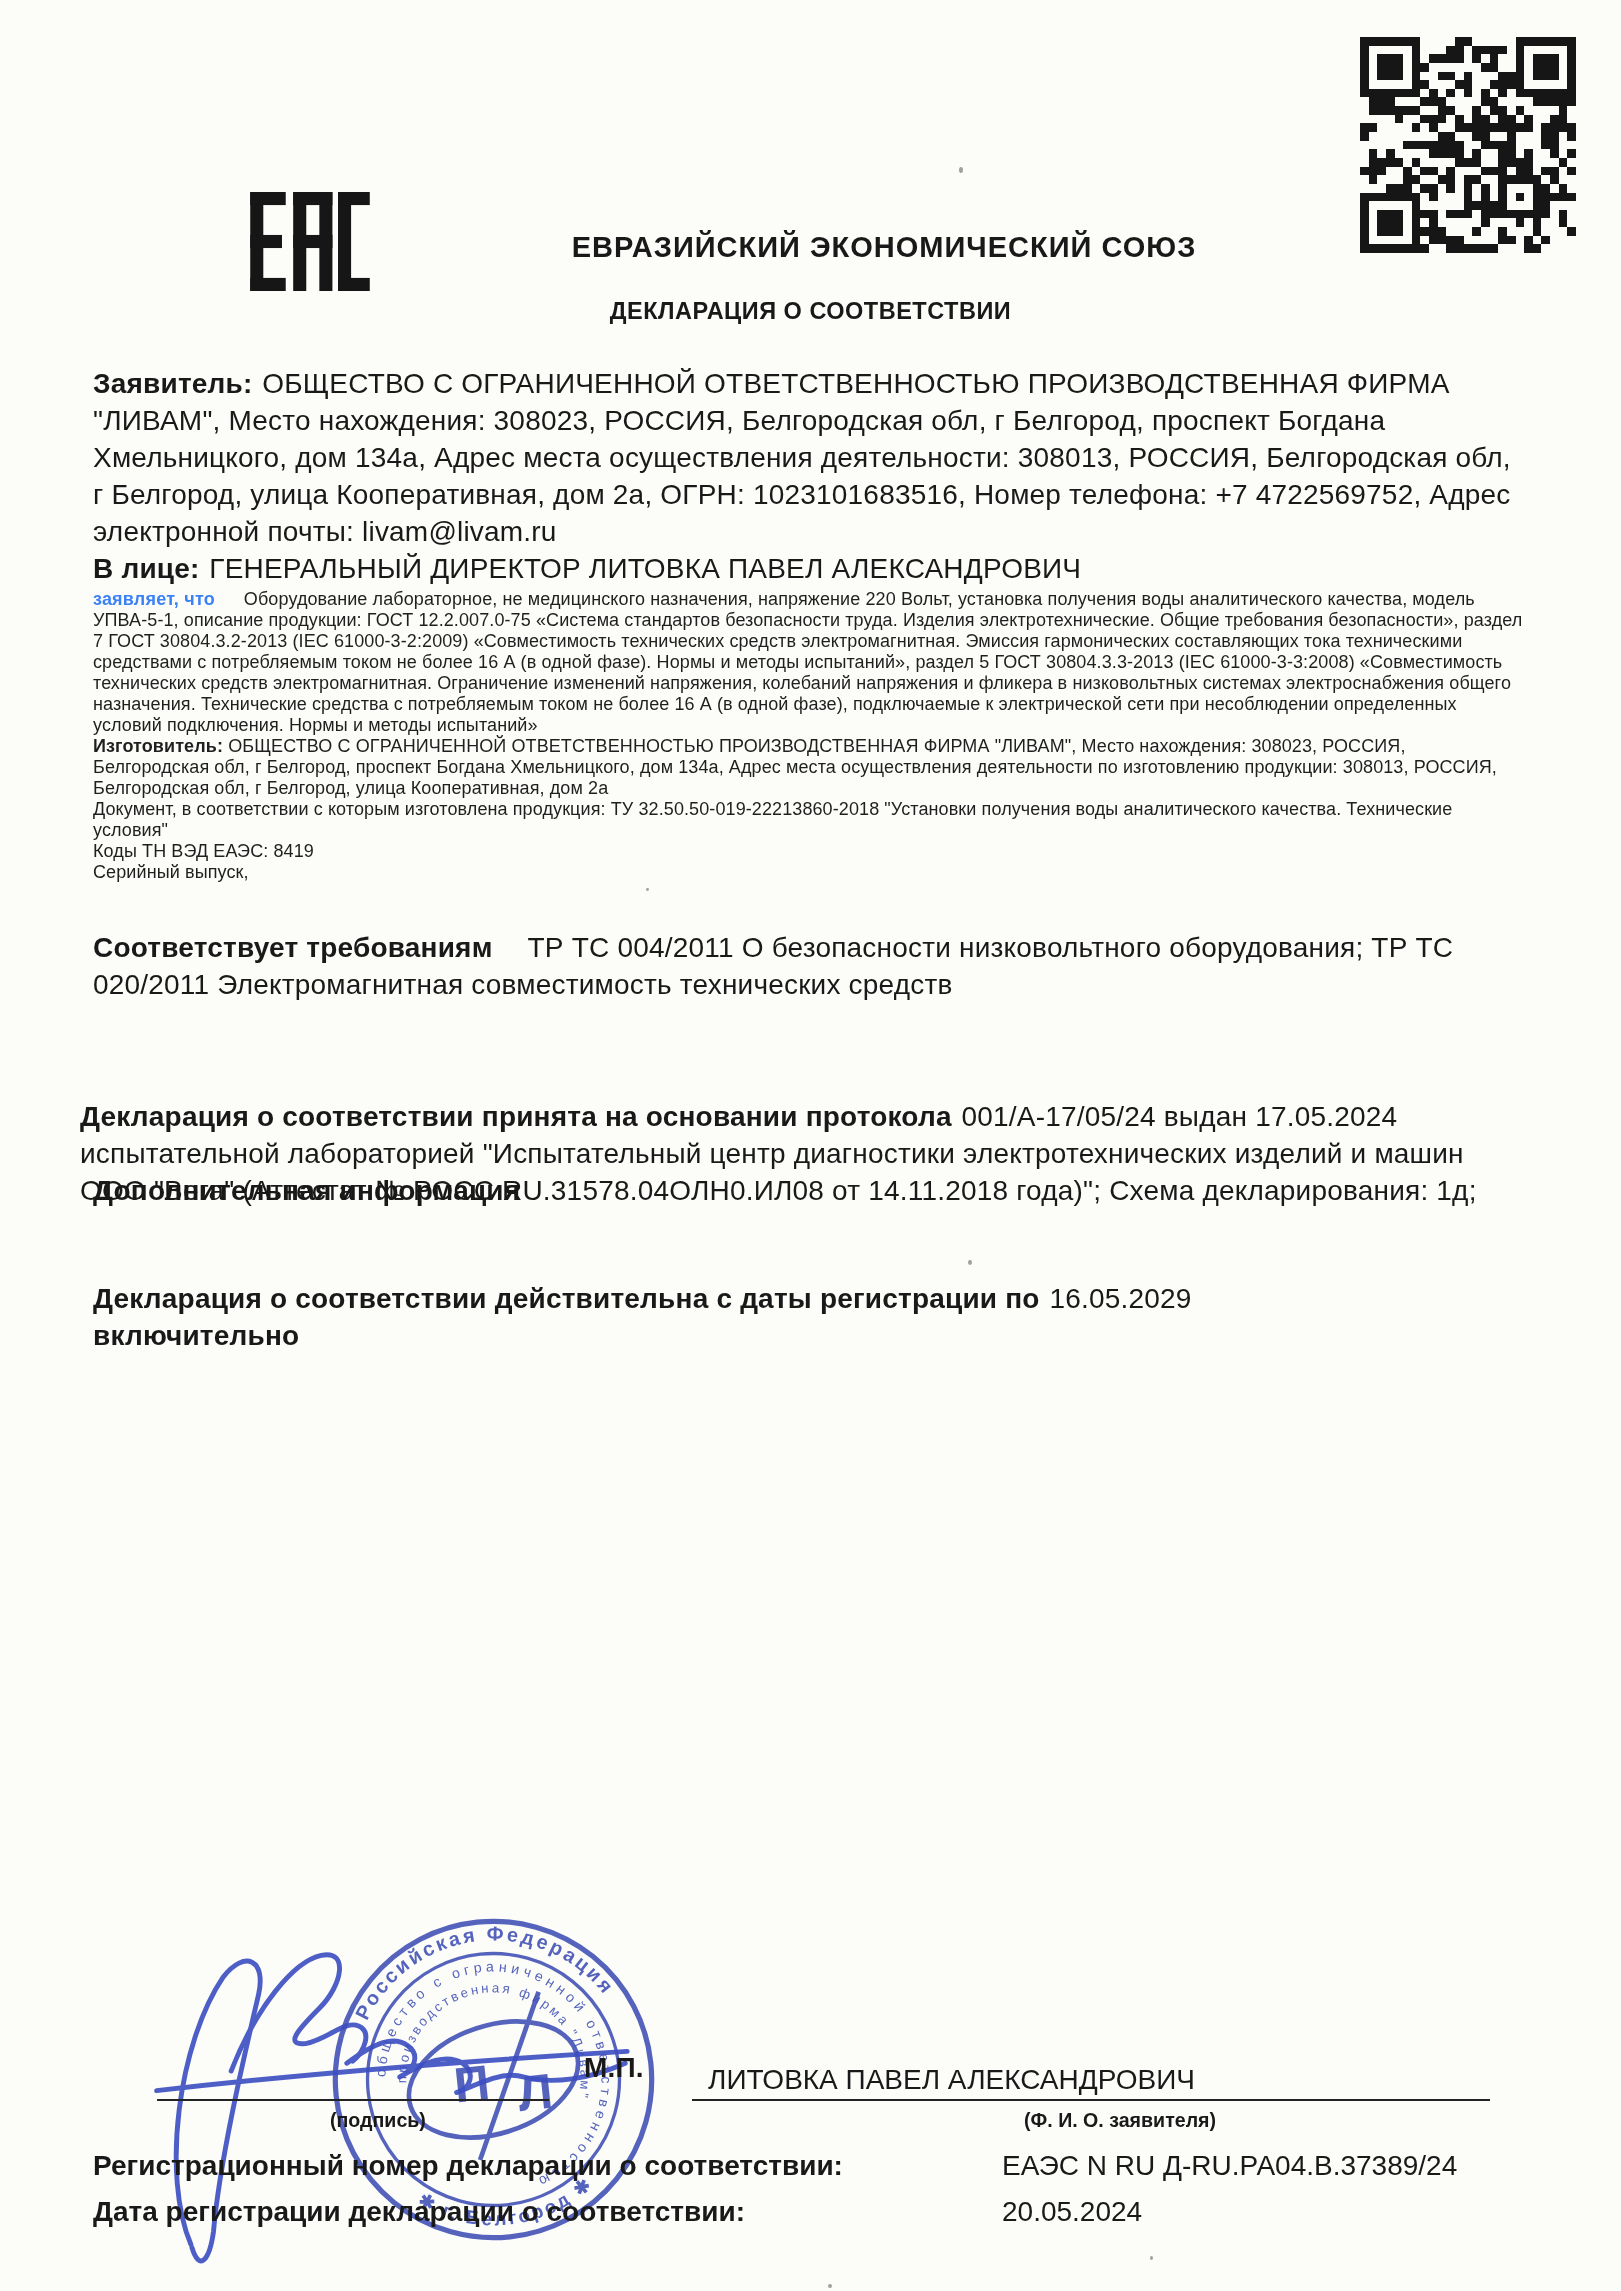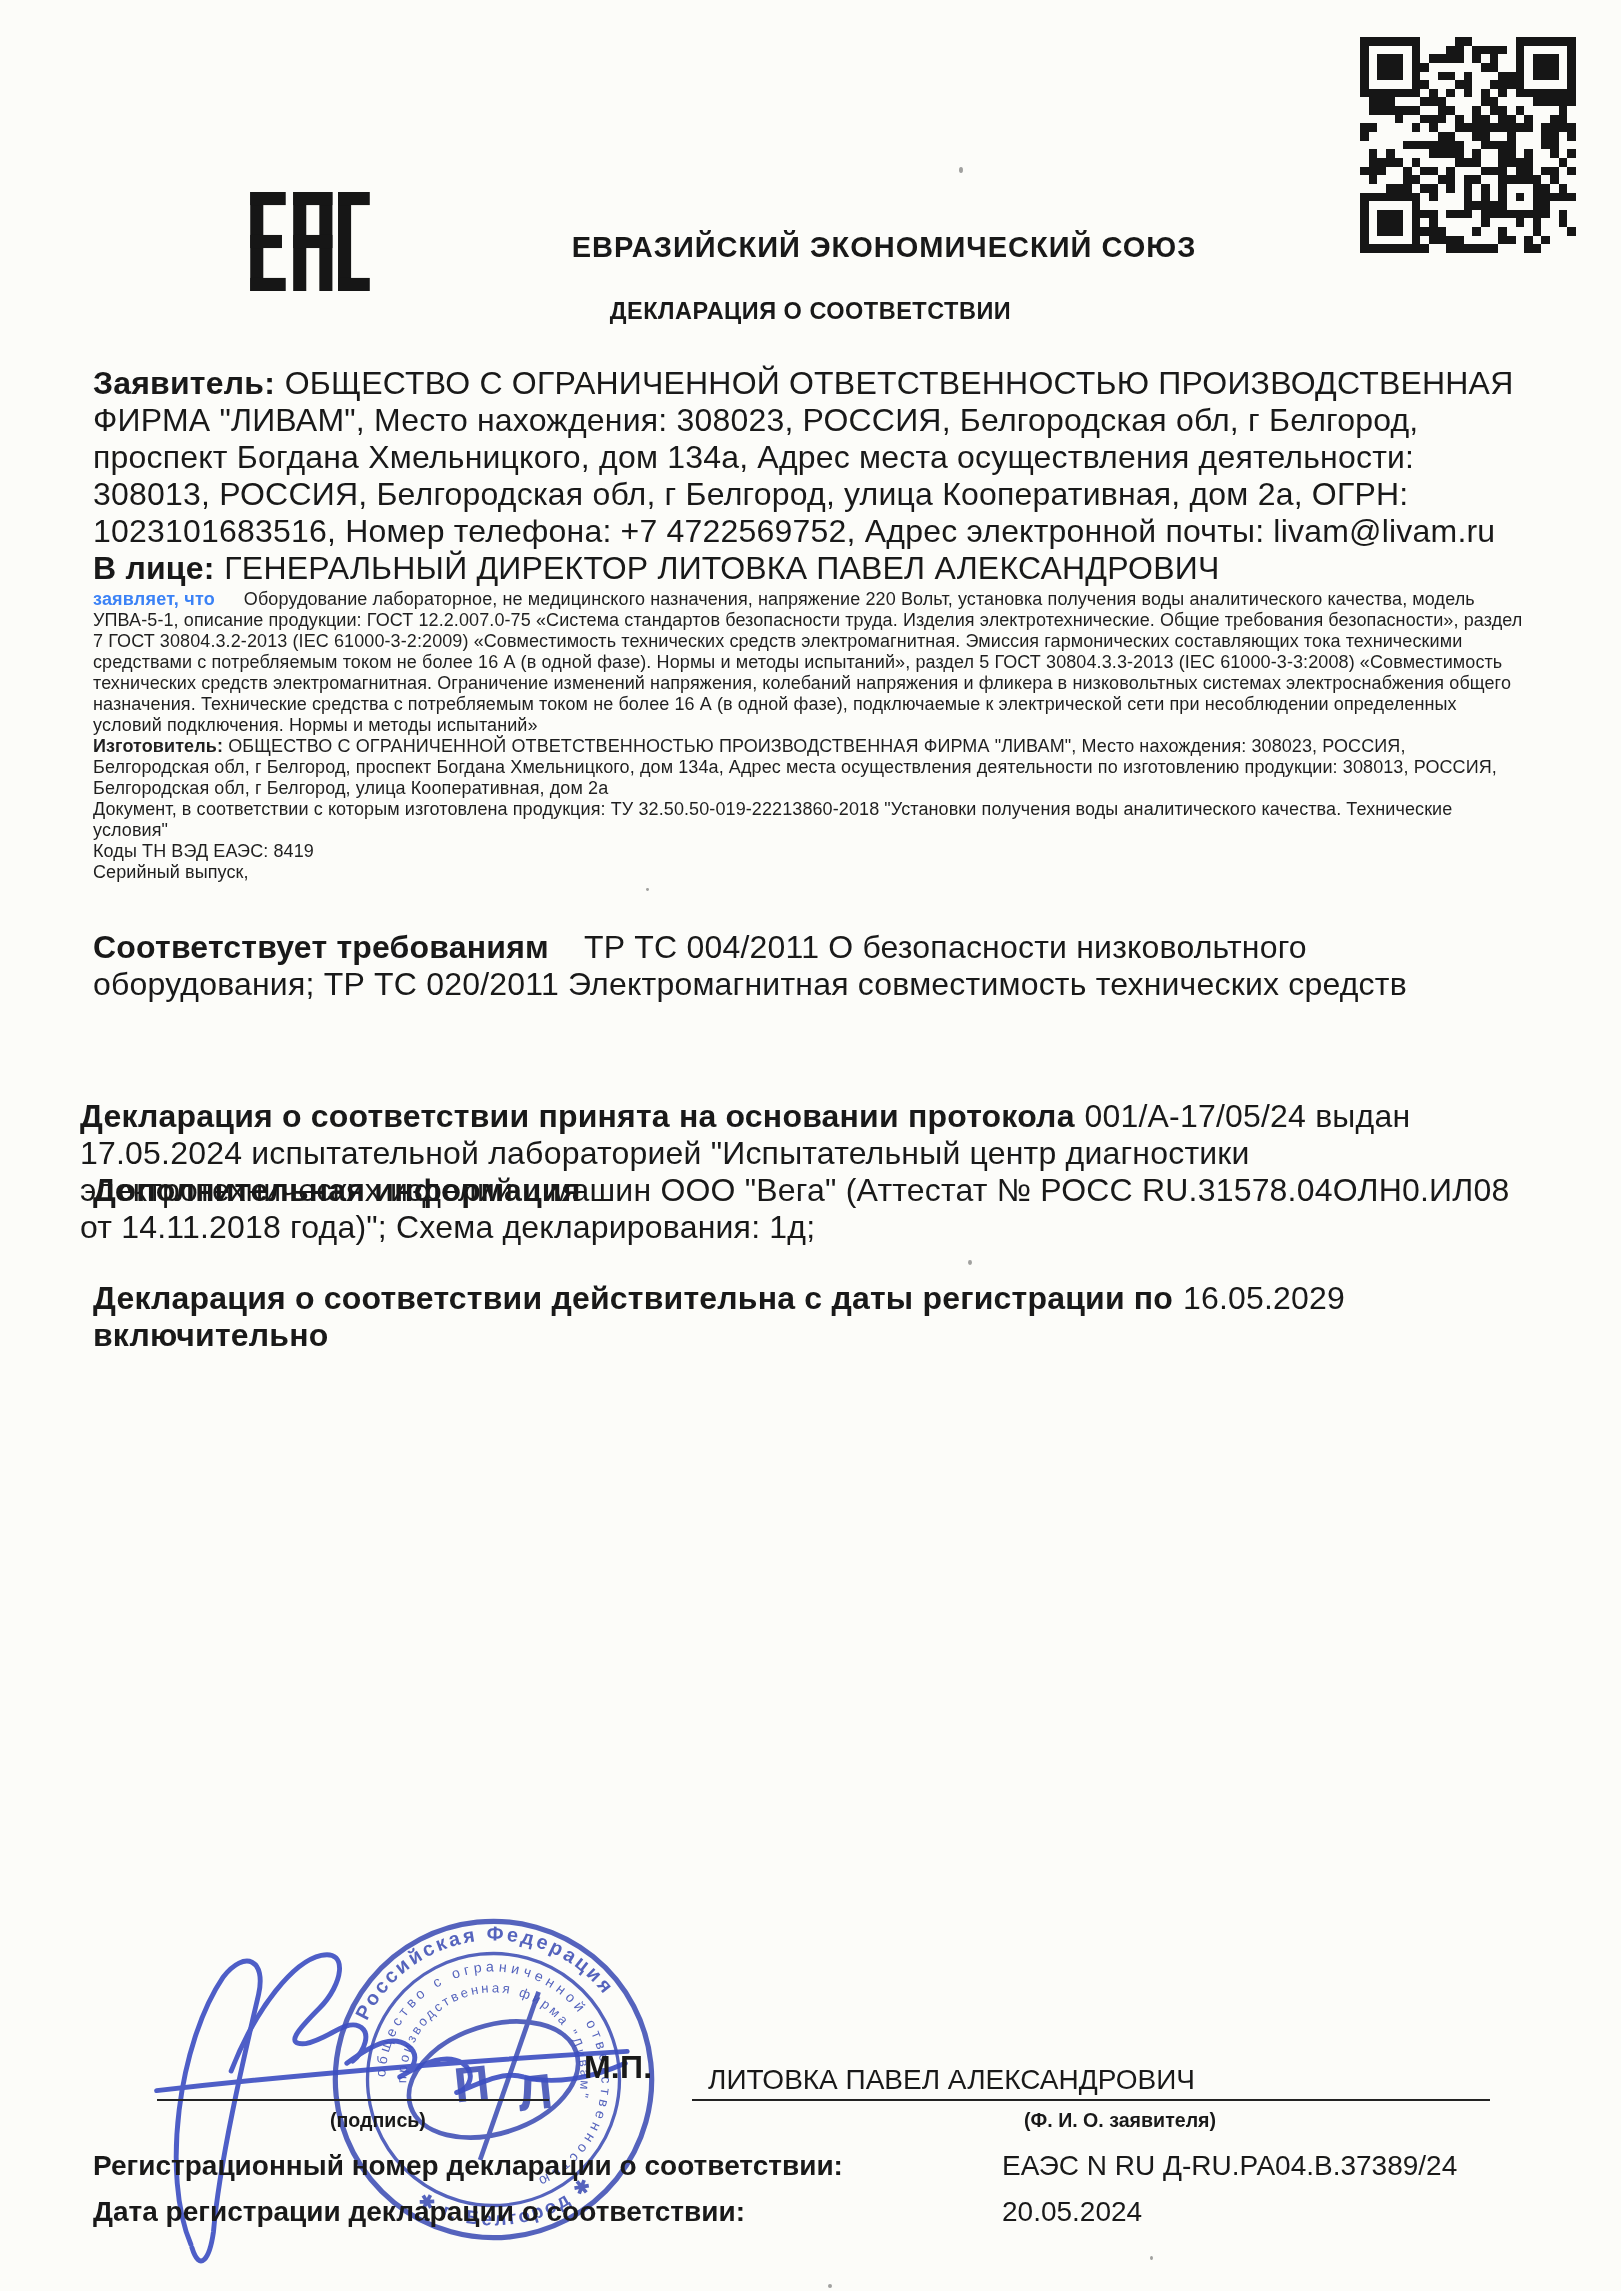--- a/index.html
+++ b/index.html
@@ -7,21 +7,21 @@
   .page {
     position: relative;
     width: 1621px;
     height: 2292px;
     background: #fcfcf9;
     font-family: "Liberation Sans", sans-serif;
     color: #191919;
     overflow: hidden;
   }
   .abs { position: absolute; }
-  .big  { font-size: 32px; line-height: 37px; letter-spacing: 0.2px; }
+  .big  { font-size: 28px; line-height: 37px; letter-spacing: 0.2px; }
   .fine { font-size: 18px; line-height: 21px; letter-spacing: 0.1px; color:#1f1f1f; }
   .b { font-weight: bold; }
   .title1 { font-size: 29px; font-weight: bold; letter-spacing: 1px; text-align:center; }
   .title2 { font-size: 23.5px; font-weight: bold; letter-spacing: 0.5px; text-align:center; }
   .caption { font-size: 19.6px; font-weight: bold; margin-left: 28px; }
   .rule { border-top: 2.9px solid #232323; height:0; }
   .declare-label { font-size: 18px; font-weight: bold; margin-right: 29px; letter-spacing:0.2px; color:#3b82f6; }
   .comp-label { margin-right: 35px; }
   .lbl-gap { margin-right: 9.8px; }
   .regrow { font-size: 28px; }

